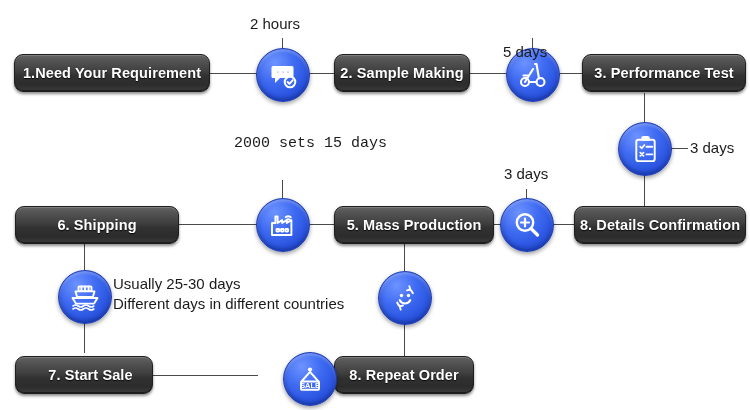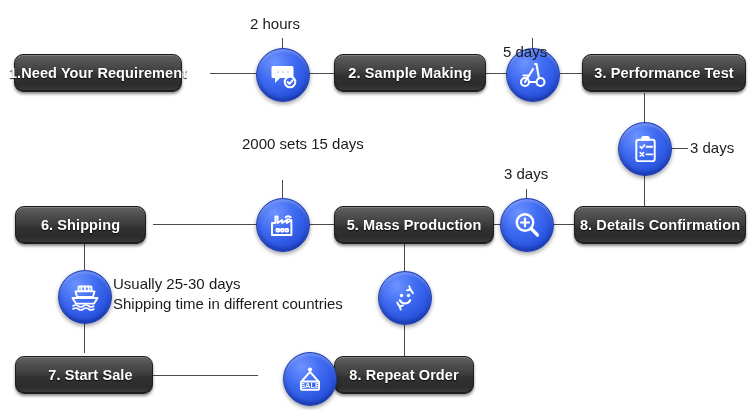--- a/index.html
+++ b/index.html
@@ -110,41 +110,41 @@
 
   <div class="line v" style="left:84px; top:243px; height:27px;"></div>
   <div class="line v" style="left:84px; top:322px; height:31px;"></div>
 
   <div class="line h" style="left:153px; top:375px; width:105px;"></div>
   <div class="line h" style="left:311px; top:375px; width:23px;"></div>
 
   <div class="line v" style="left:404px; top:243px; height:28px;"></div>
   <div class="line v" style="left:404px; top:323px; height:33px;"></div>
 
-  <div class="step" style="left:14px; top:54px; width:168px; height:38px;">
+  <div class="step" style="left:14px; top:54px; width:196px; height:38px;">
     <span class="step-label">1.Need Your Requirement</span>
   </div>
 
-  <div class="step" style="left:334px; top:54px; width:152px; height:38px;">
+  <div class="step" style="left:334px; top:54px; width:136px; height:38px;">
     <span class="step-label">2. Sample Making</span>
   </div>
 
   <div class="step" style="left:582px; top:54px; width:164px; height:38px;">
     <span class="step-label">3. Performance Test</span>
   </div>
 
   <div class="step" style="left:574px; top:206px; width:172px; height:38px;">
     <span class="step-label">8. Details Confirmation</span>
   </div>
 
   <div class="step" style="left:334px; top:206px; width:160px; height:38px;">
     <span class="step-label">5. Mass Production</span>
   </div>
 
-  <div class="step" style="left:15px; top:206px; width:131px; height:38px;">
+  <div class="step" style="left:15px; top:206px; width:164px; height:38px;">
     <span class="step-label">6. Shipping</span>
   </div>
 
   <div class="step" style="left:15px; top:356px; width:138px; height:38px;padding-left:13px;">
     <span class="step-label">7. Start Sale</span>
   </div>
 
   <div class="step" style="left:334px; top:356px; width:140px; height:38px;">
     <span class="step-label">8. Repeat Order</span>
   </div>
@@ -259,22 +259,22 @@
   </div>
 
   <div class="note" style="left:690px; top:138px;">
     <span class="note-line">3 days</span>
   </div>
 
   <div class="note" style="left:504px; top:164px;">
     <span class="note-line">3 days</span>
   </div>
 
-  <div class="note center" style="left:242px; top:134px;">
+  <div class="note center" style="left:234px; top:134px;font-family:Liberation Mono, monospace;">
     <span class="note-line">2000 sets 15 days</span>
   </div>
 
   <div class="note" style="left:113px; top:274px;">
     <span class="note-line">Usually 25-30 days</span>
-    <span class="note-line">Shipping time in different countries</span>
+    <span class="note-line">Different days in different countries</span>
   </div>
 
 </div>
 
 </body></html>

